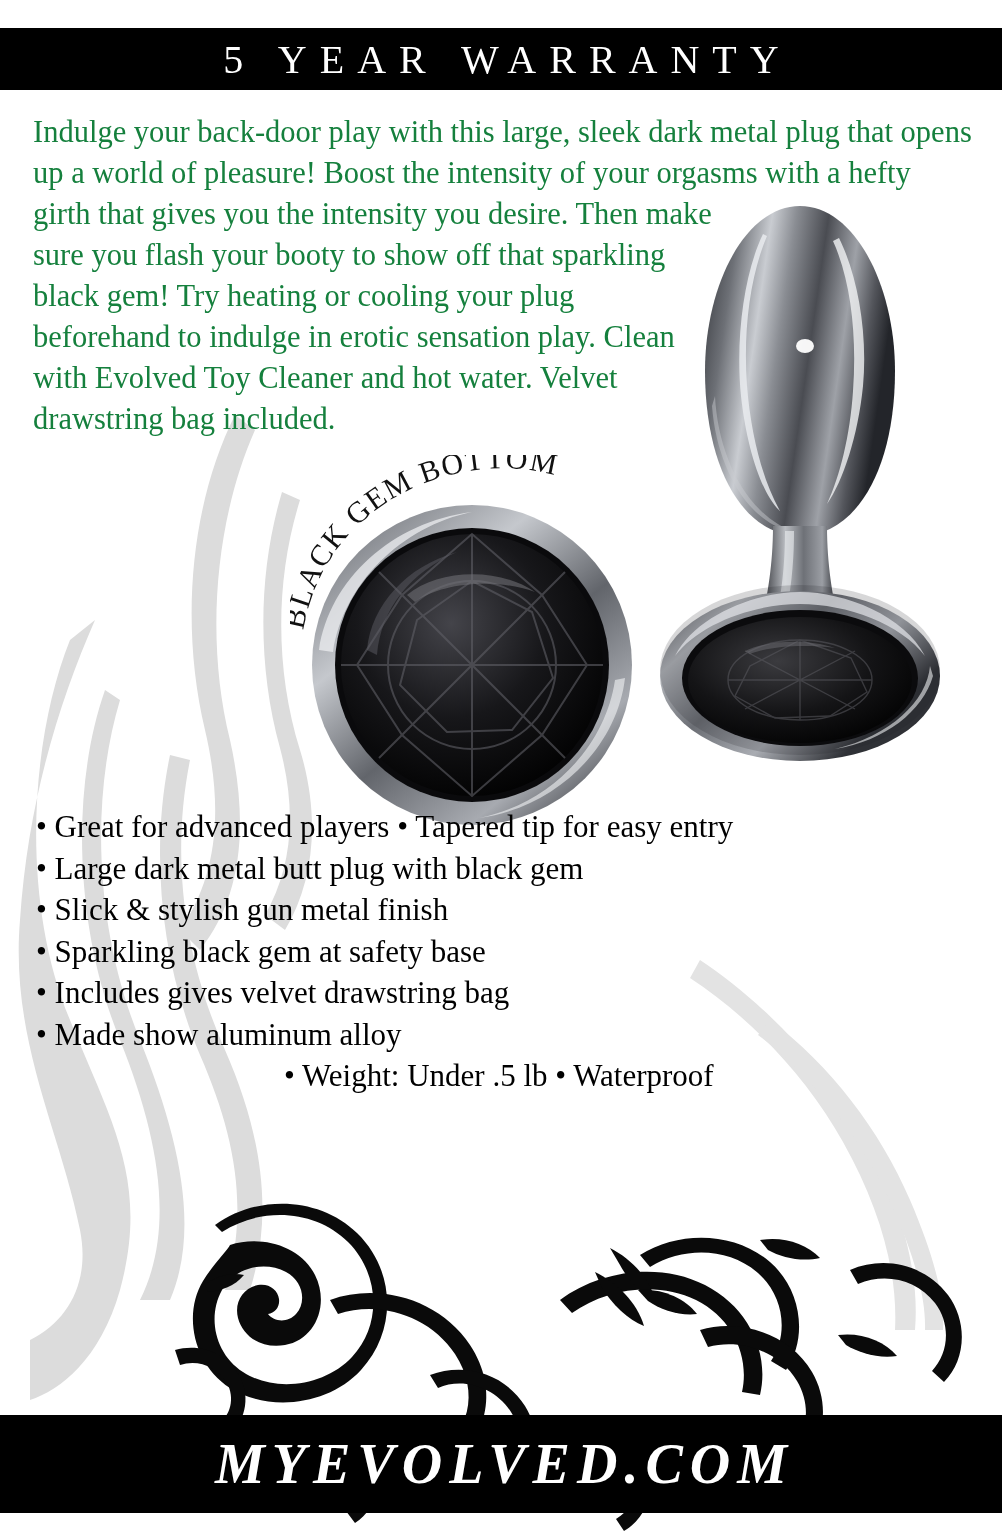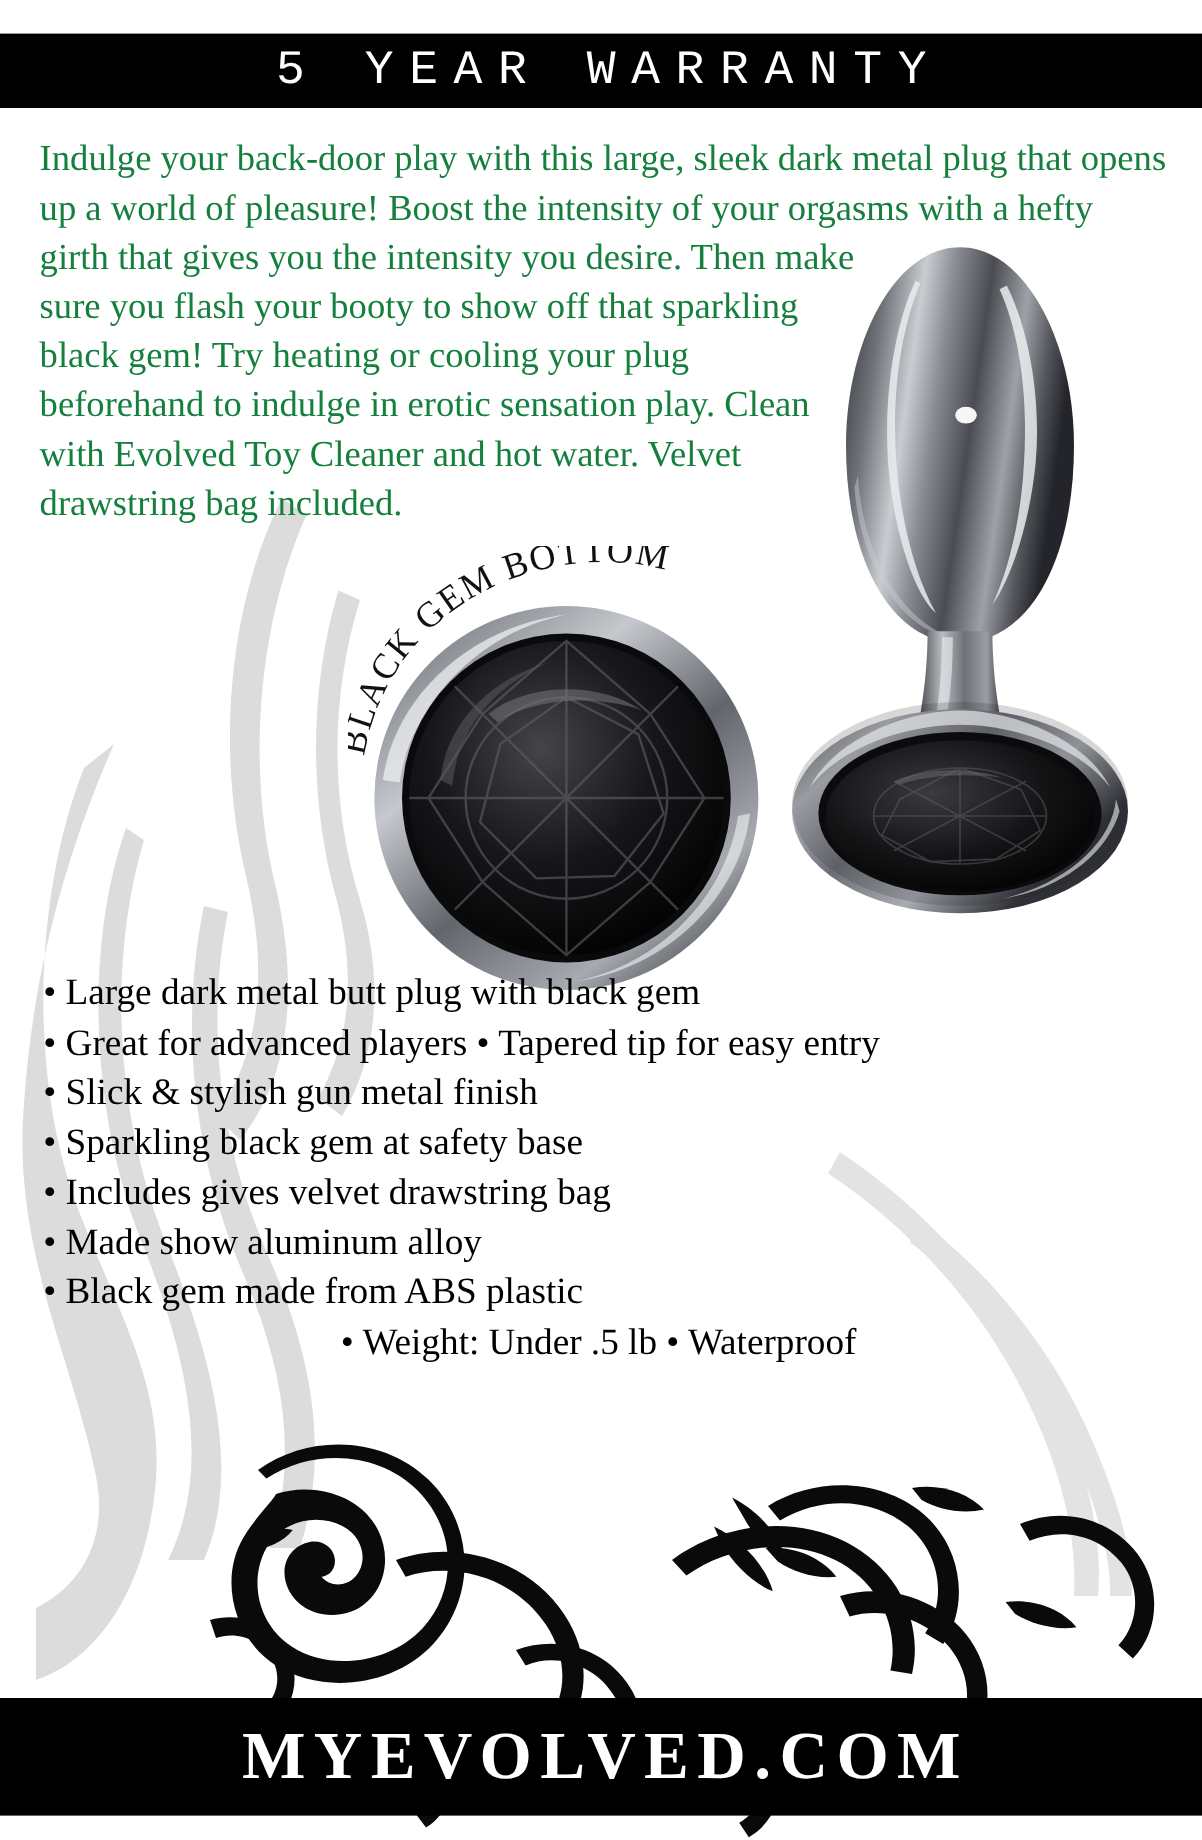--- a/index.html
+++ b/index.html
@@ -32,21 +32,21 @@
     top: 28px;
     width: 1002px;
     height: 62px;
     background: #000000;
     color: #ffffff;
     display: flex;
     align-items: center;
     justify-content: center;
   }
   .warranty-bar .txt {
-    font-family: Liberation Mono, monospace;
+    font-family: Liberation Serif, serif;
     font-size: 40px;
     letter-spacing: 13px;
     font-weight: 400;
     padding-left: 13px;
     white-space: nowrap;
   }
 
   
   .desc {
     position: absolute;
@@ -107,20 +107,21 @@
     position: absolute;
     left: 0;
     bottom: 20px;
     width: 1002px;
     height: 98px;
     background: #000000;
     color: #ffffff;
     display: flex;
     align-items: center;
     justify-content: center;
+    font-style: italic;
   }
   .url-bar .txt {
     font-size: 56px;
     letter-spacing: 7px;
     padding-left: 7px;
     font-weight: 700;
     white-space: nowrap;
   }
 </style>
 </head>
@@ -268,27 +269,26 @@
   <svg class="gem-caption" viewBox="0 0 370 190" width="370" height="190">
     <defs>
       <path id="arcPath" d="M12 185 C25 70 130 6 230 14 C300 20 348 60 362 118"></path>
     </defs>
     <text text-anchor="start">
       <textPath href="#arcPath" startOffset="2%"><tspan>BLACK GEM BOTTOM</tspan></textPath>
     </text>
   </svg>
 
   <div class="bullets">
+    <div>• Great for advanced players • Tapered tip for easy entry</div>
     <div>• Large dark metal butt plug with black gem</div>
-    <div>• Great for advanced players • Tapered tip for easy entry</div>
     <div>• Slick &amp; stylish gun metal finish</div>
     <div>• Sparkling black gem at safety base</div>
     <div>• Includes gives velvet drawstring bag</div>
     <div>• Made show aluminum alloy</div>
-    <div>• Black gem made from ABS plastic</div>
     <div class="indent">• Weight: Under .5 lb • Waterproof</div>
   </div>
 
   <div class="url-bar">
     <span class="txt">MYEVOLVED.COM</span>
   </div>
 
 </div>
 
 </body></html>

